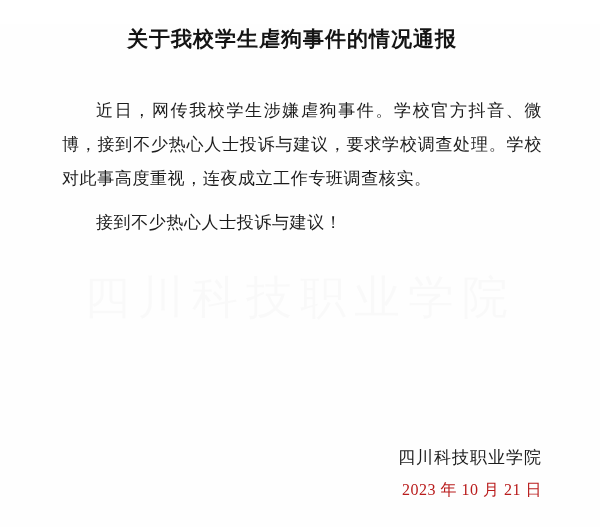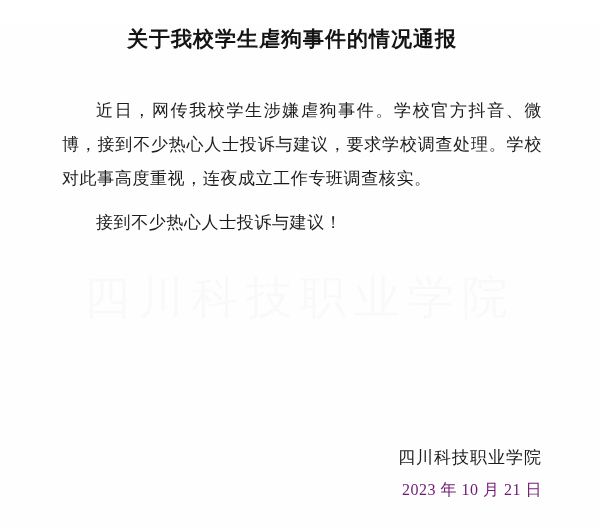--- a/index.html
+++ b/index.html
@@ -56,21 +56,21 @@
   .sign-org {
     font-size: 17px;
     line-height: 1.9;
     letter-spacing: 1px;
     color: #1c1c1c;
   }
   .sign-date {
     font-size: 16px;
     line-height: 1.9;
     letter-spacing: 0.5px;
-    color: #701a75;
+    color: #b91c1c;
   }
   .center-wm {
     position: absolute;
     left: 50%;
     top: 52%;
     transform: translate(-50%, -50%) rotate(0deg);
     font-size: 46px;
     color: rgba(0,0,0,0.02);
     letter-spacing: 8px;
     font-family: "Liberation Sans", sans-serif;

